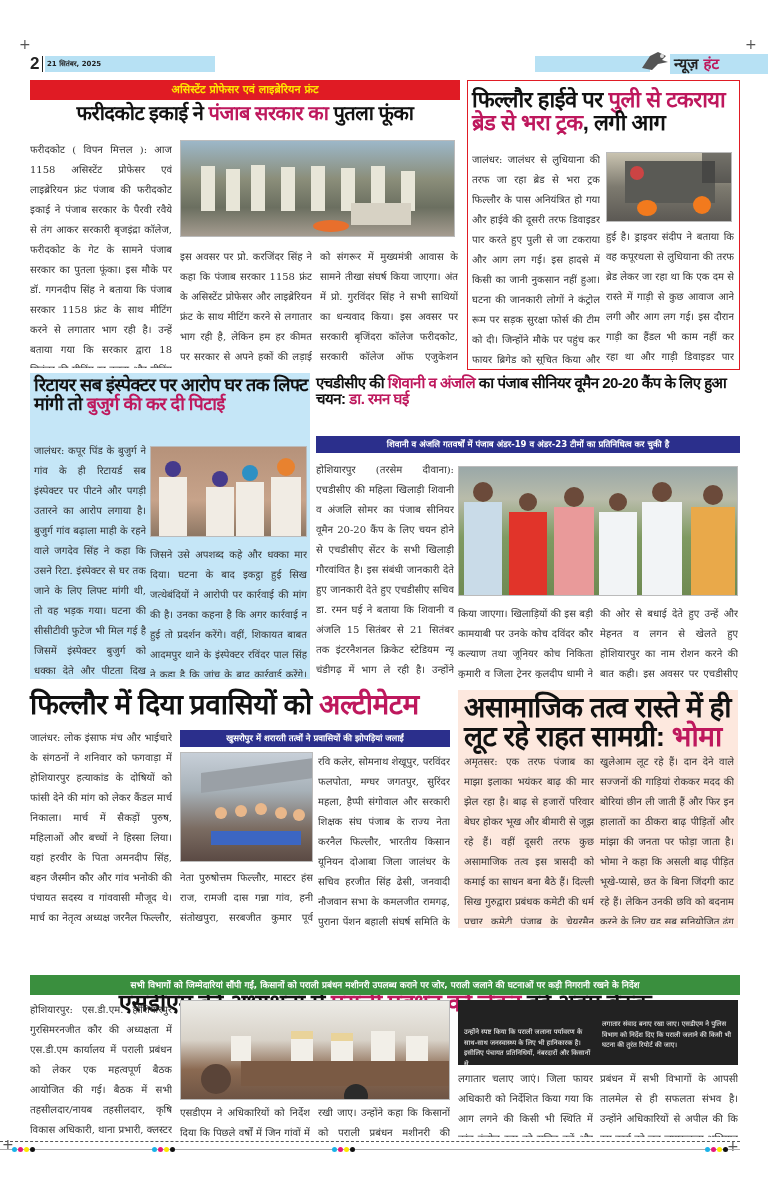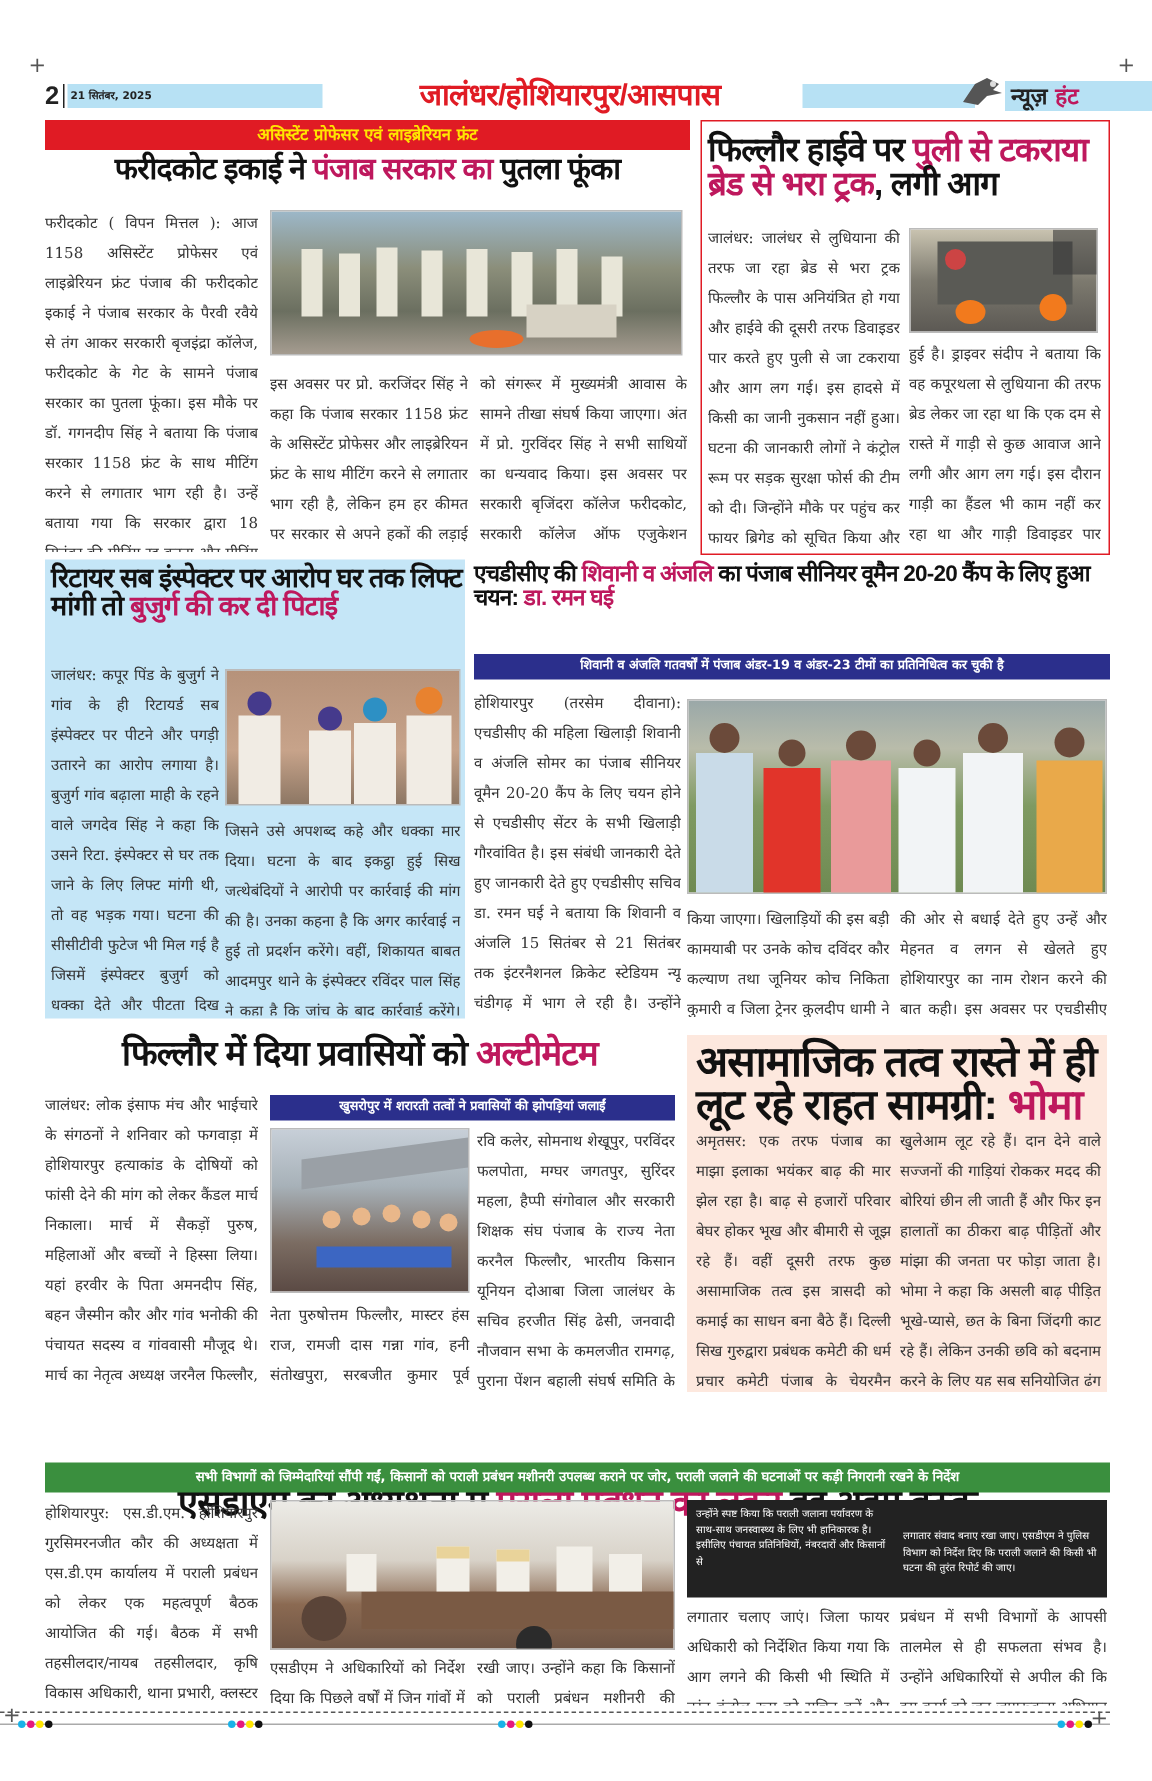--- a/index.html
+++ b/index.html
@@ -20,21 +20,20 @@
 
 <div class="crop" style="left:19px;top:36px">+</div>
 <div class="crop" style="left:745px;top:36px">+</div>
 <div class="crop" style="left:2px;top:1136px">+</div>
 <div class="crop" style="left:727px;top:1138px">+</div>
 
 <div class="abs" style="left:30px;top:54px;width:710px;height:20px;">
   <div class="abs" style="left:0;top:2px;width:10px;height:16px;font:bold 17px 'Liberation Sans',sans-serif;line-height:16px">2</div>
   <div class="abs" style="left:12px;top:2px;width:1px;height:16px;background:#222"></div>
   <div class="abs" style="left:15px;top:2px;width:170px;height:16px;background:#b7e1f4;font:bold 7px 'DejaVu Sans',sans-serif;line-height:16px;padding-left:2px">21 सितंबर, 2025</div>
-  <div class="abs hl red" style="left:190px;top:0;width:320px;text-align:center;font-size:20px;line-height:20px;color:#e01b24">जालंधर/होशियारपुर/आसपास</div>
   <div class="abs" style="left:505px;top:2px;width:115px;height:16px;background:#b7e1f4"></div>
   <div class="abs" style="left:610px;top:-4px;width:30px;height:22px">
     <svg width="30" height="22" viewBox="0 0 30 22">
         <path d="M2 18 L10 6 L18 2 L26 6 L22 10 L28 12 L18 14 L12 20 Z" fill="#555"></path>
         <circle cx="22" cy="6" r="2" fill="#ddd"></circle>
       </svg>
   </div>
   <div class="abs" style="left:640px;top:0;width:100px;height:20px;background:#b7e1f4;font:bold 15px 'DejaVu Sans',sans-serif;line-height:20px;padding-left:4px">
     <span>न्यूज़</span> <span class="red">हंट</span>
   </div>
@@ -124,21 +123,21 @@
         <circle cx="115" cy="30" r="10"></circle>
         <circle cx="159" cy="35" r="9"></circle>
         <circle cx="203" cy="25" r="10"></circle>
         <circle cx="254" cy="28" r="10"></circle>
       </g>
     </svg>
 </div>
 <div class="col body-text" style="left:458px;top:604px;width:135px;height:74px;overflow:hidden">किया जाएगा। खिलाड़ियों की इस बड़ी कामयाबी पर उनके कोच दविंदर कौर कल्याण तथा जूनियर कोच निकिता कुमारी व जिला ट्रेनर कुलदीप धामी ने खिलाड़ियों को उनके इस चयन के लिए बधाई दी। एचडीसीए के अध्यक्ष डा. दलजीत खेला ने चुने हुए खिलाड़ियों को समूह एसोसिएशन</div>
 <div class="col body-text" style="left:600px;top:604px;width:138px;height:74px;overflow:hidden">की ओर से बधाई देते हुए उन्हें और मेहनत व लगन से खेलते हुए होशियारपुर का नाम रोशन करने की बात कही। इस अवसर पर एचडीसीए के सीनियर कोच दलजीत सिंह, जूनियर कोच दलजीत धिमान, कोच पंकज पिंका, कोच दिनेश शर्मा ने भी खिलाड़ियों को उनके इस चयन के लिए शुभकामनाएं दी।</div>
 
-<div class="abs hl" style="left:30px;top:690px;width:420px;font-size:23px;text-align:center">
+<div class="abs hl" style="left:30px;top:690px;width:420px;font-size:28px;">
   <span>फिल्लौर में दिया प्रवासियों को </span><span class="red">अल्टीमेटम</span>
 </div>
 <div class="col body-text" style="left:30px;top:728px;width:142px;height:200px;overflow:hidden">जालंधर: लोक इंसाफ मंच और भाईचारे के संगठनों ने शनिवार को फगवाड़ा में होशियारपुर हत्याकांड के दोषियों को फांसी देने की मांग को लेकर कैंडल मार्च निकाला। मार्च में सैकड़ों पुरुष, महिलाओं और बच्चों ने हिस्सा लिया। यहां हरवीर के पिता अमनदीप सिंह, बहन जैस्मीन कौर और गांव भनोकी की पंचायत सदस्य व गांववासी मौजूद थे। मार्च का नेतृत्व अध्यक्ष जरनैल फिल्लौर, राजविंदर सिंह मुठड्डा कलां, अमर, सुरिंदर सिंह खालसा, नवदीप सिंह ने संयुक्त रूप से किया। यह विरोध मार्च फगवाड़ा बस स्टैंड के सामने विशाल मेगा मार्ट से शुरू हुआ और शहर से होते हुए टाउन हॉल फगवाड़ा में समाप्त हुआ।</div>
 <div class="abs" style="left:180px;top:730px;width:270px;height:17px;background:#2b2f8c;color:#fff;font:bold 8.5px 'DejaVu Sans',sans-serif;text-align:center;line-height:17px;white-space:nowrap;overflow:hidden">खुसरोपुर में शरारती तत्वों ने प्रवासियों की झोपड़ियां जलाईं</div>
 <div class="photo" style="left:180px;top:752px;width:133px;height:110px;background:linear-gradient(180deg,#c7cfd8 0%,#a7b1b8 35%,#7b6c62 70%,#5b4a44 100%)">
   <svg width="133" height="110">
       <path d="M20 20 L133 5 L133 25 L20 40 Z" fill="#9aa0a6"></path>
       <rect x="30" y="78" width="90" height="14" fill="#3c66c2"></rect>
       <g fill="#e9b78a">
         <circle cx="40" cy="60" r="6"></circle>
@@ -179,21 +178,21 @@
         <rect x="150" y="32" width="22" height="8"></rect>
       </g>
       <circle cx="35" cy="78" r="15" fill="#5a4438"></circle>
       <circle cx="175" cy="95" r="12" fill="#2b2b2b"></circle>
     </svg>
 </div>
 <div class="col body-text" style="left:180px;top:1103px;width:130px;height:34px;overflow:hidden">एसडीएम ने अधिकारियों को निर्देश दिया कि पिछले वर्षों में जिन गांवों में पराली जलाने की घटनाएं अधिक हुईं, उन गांवों पर विशेष निगरानी</div>
 <div class="col body-text" style="left:318px;top:1103px;width:132px;height:34px;overflow:hidden">रखी जाए। उन्होंने कहा कि किसानों को पराली प्रबंधन मशीनरी की उपलब्धता सुनिश्चित की जाए और ग्राम स्तर पर जागरूकता कार्यक्रम</div>
 
 <div class="abs" style="left:458px;top:1000px;width:280px;height:65px;background:#222">
-  <div class="abs" style="left:6px;top:4px;width:128px;height:44px;overflow:hidden;color:#fff;font:6.8px/10.5px 'DejaVu Sans',sans-serif">उन्होंने स्पष्ट किया कि पराली जलाना पर्यावरण के साथ-साथ जनस्वास्थ्य के लिए भी हानिकारक है। इसीलिए पंचायत प्रतिनिधियों, नंबरदारों और किसानों से</div>
+  <div class="abs" style="left:6px;top:27px;width:128px;height:44px;overflow:hidden;color:#fff;font:6.8px/10.5px 'DejaVu Sans',sans-serif">उन्होंने स्पष्ट किया कि पराली जलाना पर्यावरण के साथ-साथ जनस्वास्थ्य के लिए भी हानिकारक है। इसीलिए पंचायत प्रतिनिधियों, नंबरदारों और किसानों से</div>
   <div class="abs" style="left:144px;top:19px;width:130px;height:44px;overflow:hidden;color:#fff;font:6.8px/10.5px 'DejaVu Sans',sans-serif">लगातार संवाद बनाए रखा जाए। एसडीएम ने पुलिस विभाग को निर्देश दिए कि पराली जलाने की किसी भी घटना की तुरंत रिपोर्ट की जाए।</div>
 </div>
 <div class="col body-text" style="left:458px;top:1069px;width:135px;height:68px;overflow:hidden">लगातार चलाए जाएं। जिला फायर अधिकारी को निर्देशित किया गया कि आग लगने की किसी भी स्थिति में तुरंत कंट्रोल रूम को सूचित करें और राहत कार्य के लिए पूरी तैयारी रखें। एसडीएम गुरसिमरनजीत कौर ने कहा कि पराली</div>
 <div class="col body-text" style="left:600px;top:1069px;width:138px;height:68px;overflow:hidden">प्रबंधन में सभी विभागों के आपसी तालमेल से ही सफलता संभव है। उन्होंने अधिकारियों से अपील की कि इस कार्य को जन-जागरूकता अभियान के रूप में लिया जाए ताकि जिले को पराली मुक्त बनाने का लक्ष्य प्राप्त किया जा सके।</div>
 
 <div class="abs" style="left:0;top:1141px;width:740px;height:0;border-top:1px dashed #555"></div>
 <div class="abs" style="left:0;top:1149px;width:740px;height:1px;background:#aaa"></div>
 <div class="cmyk" style="left:12px;top:1147px">
     <span style="background:#1ab2e8"></span>
     <span style="background:#e5197d"></span>

